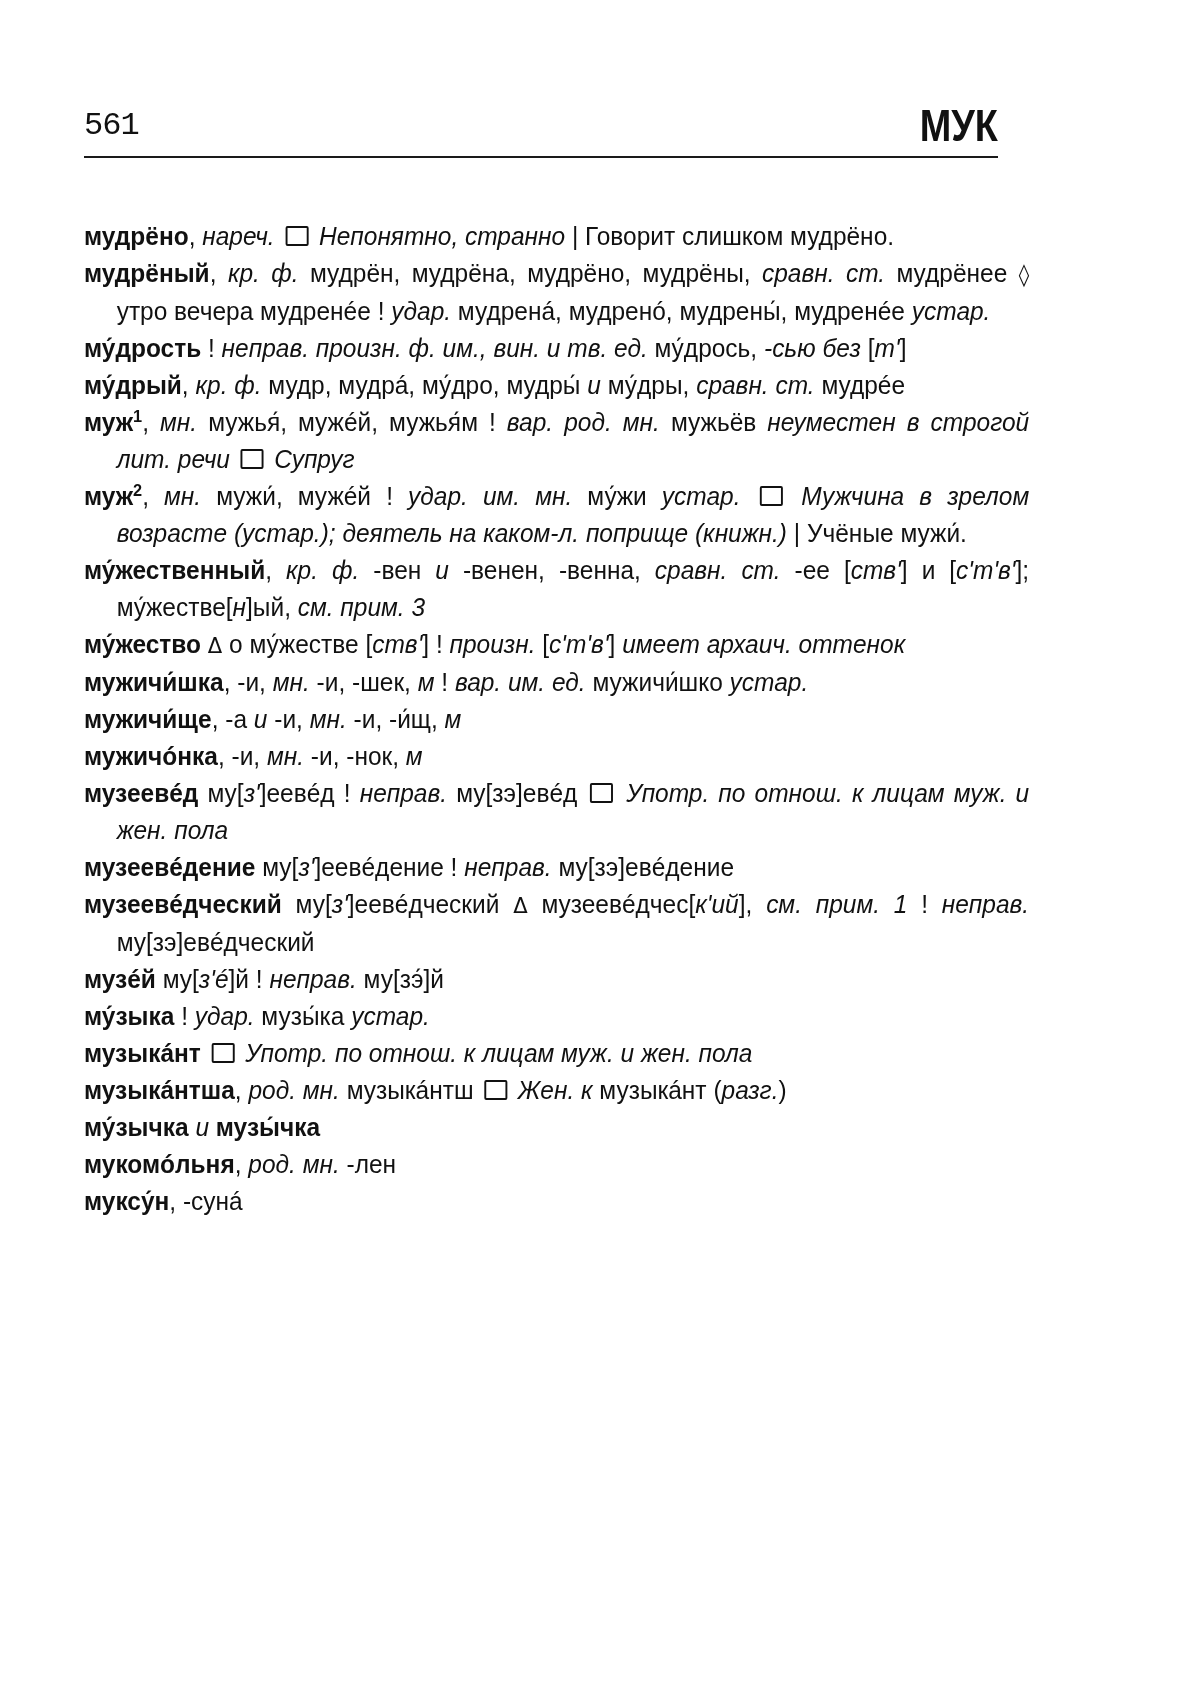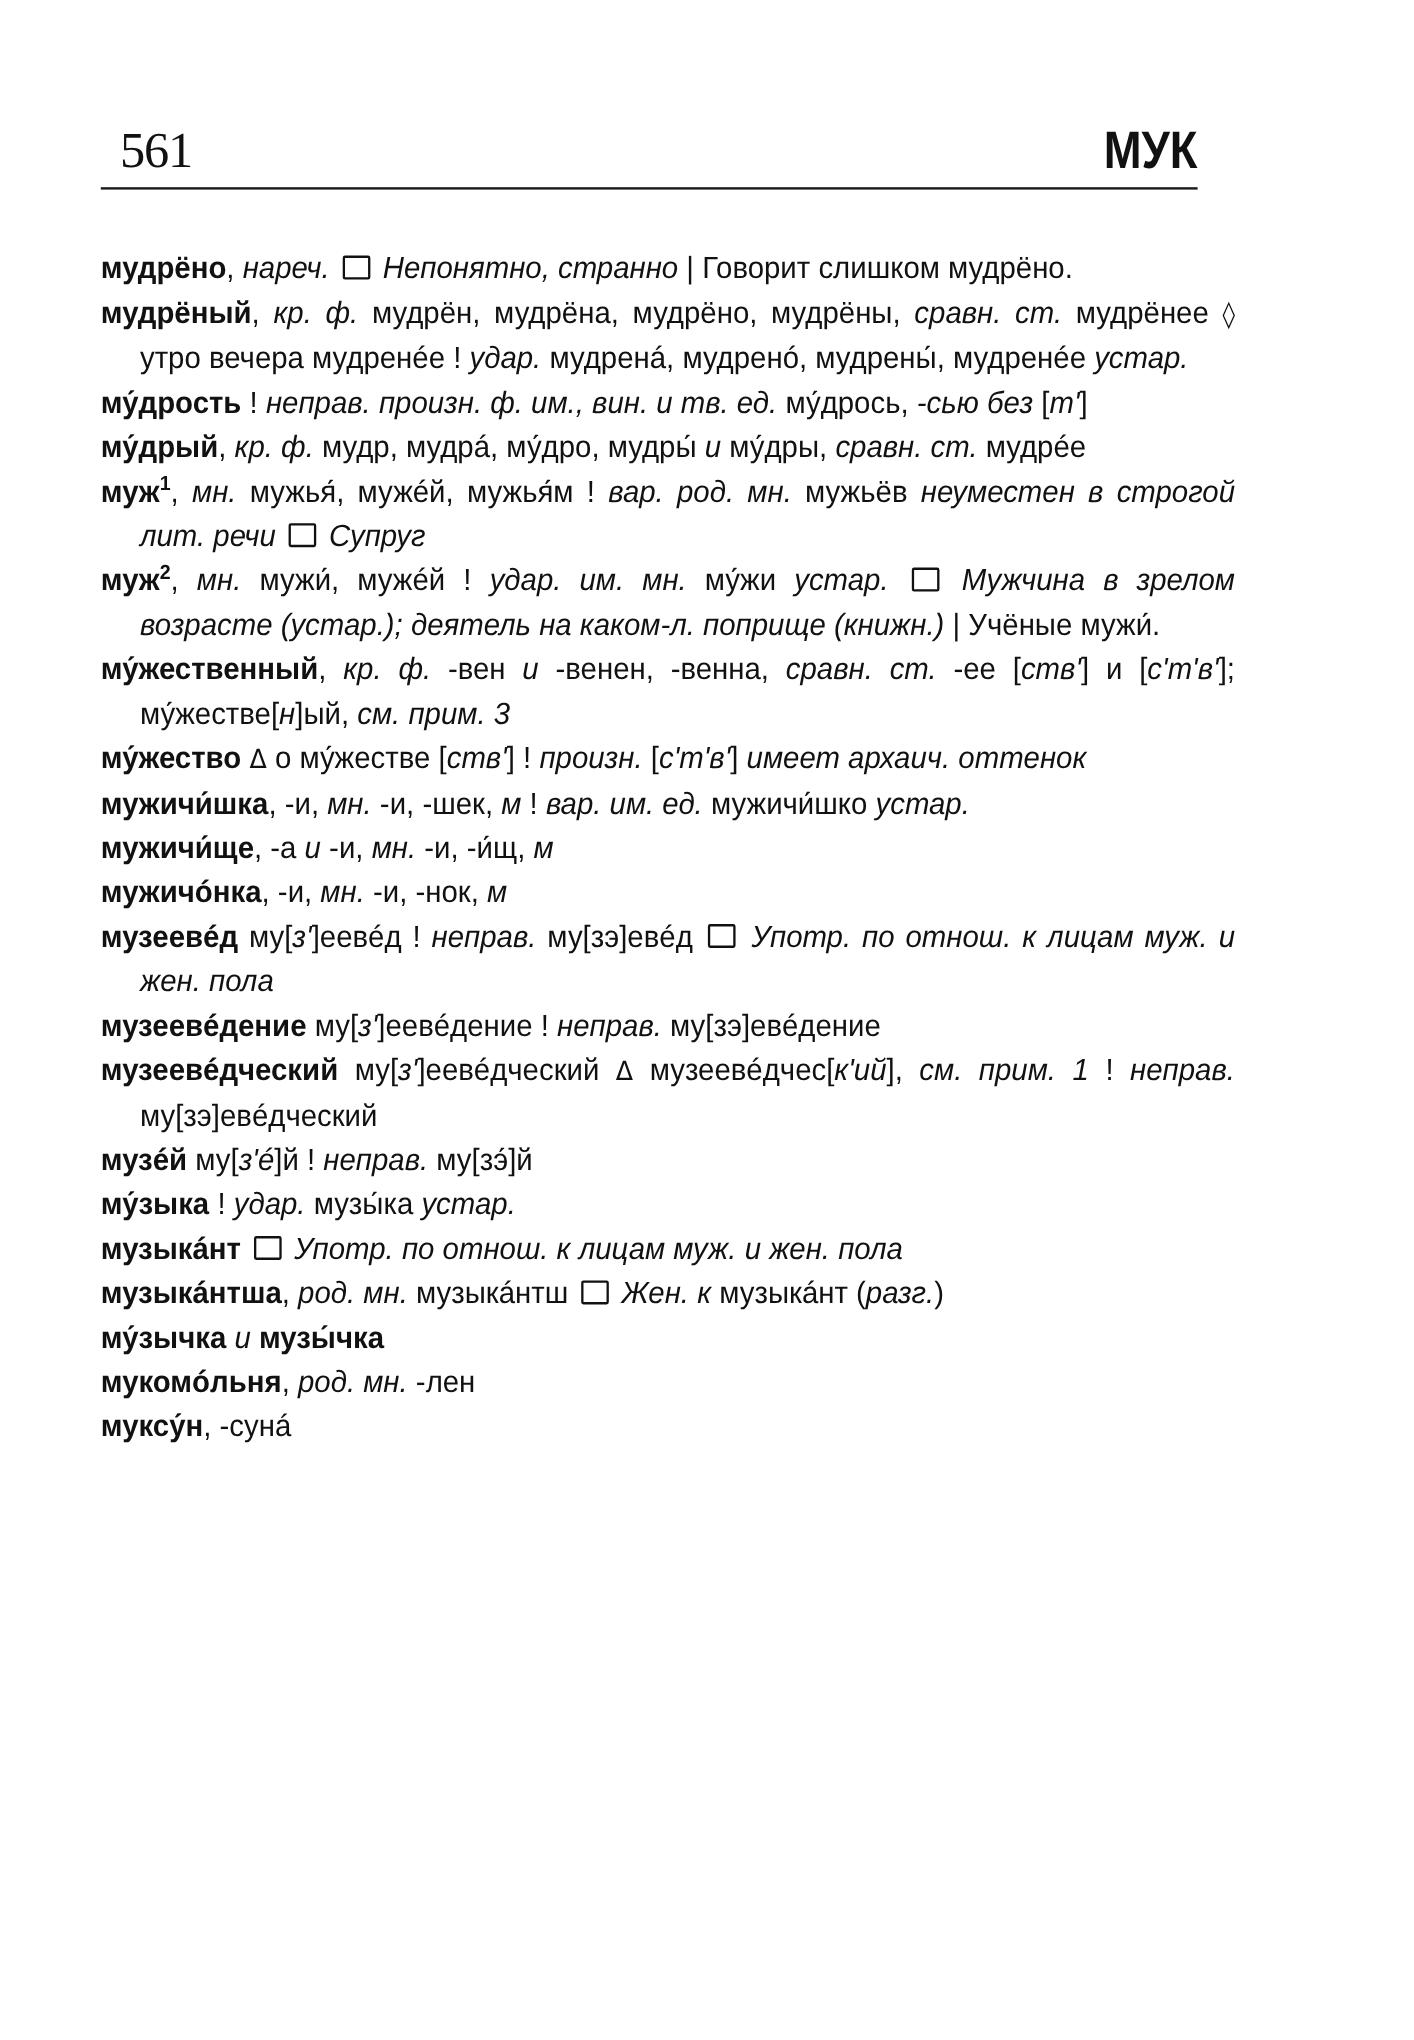--- a/index.html
+++ b/index.html
@@ -21,40 +21,40 @@
       top: 96px;
       width: 914px;
     }
     .running-head {
       position: relative;
       height: 60px;
       border-bottom: 2px solid #1a1a1a;
     }
     .page-number {
       position: absolute;
-      left: 16px;
+      left: 0;
       top: 10px;
-      font-family: Liberation Serif, serif;
-      font-size: 42px;
+      font-family: Liberation Mono, monospace;
+      font-size: 32px;
       line-height: 40px;
       letter-spacing: -1px;
     }
     .guide-word {
       position: absolute;
       right: 0;
       top: 8px;
       font-family: "Liberation Sans", sans-serif;
       font-weight: bold;
       font-size: 44px;
       line-height: 44px;
       transform: scaleX(0.86);
       transform-origin: right center;
     }
     .entries {
-      margin-top: 48px;
+      margin-top: 60px;
       font-family: "Liberation Sans", sans-serif;
       font-size: 25.5px;
       line-height: 37px;
     }
     .entry {
       padding-left: 34px;
       text-indent: -34px;
       text-align: justify;
       transform: scaleX(0.96);
       transform-origin: left center;

